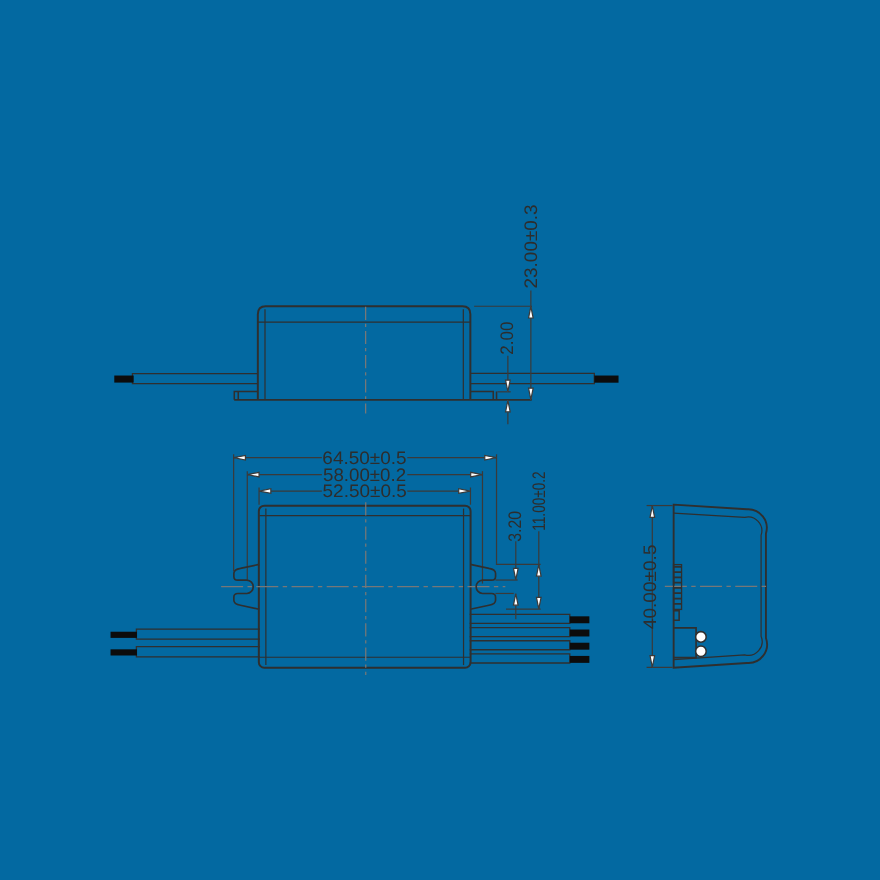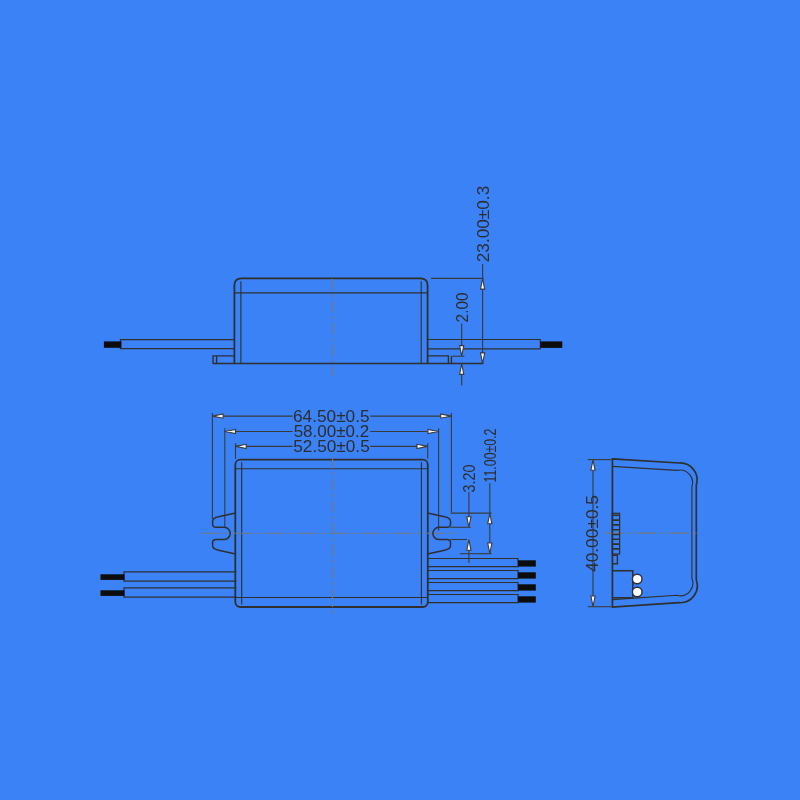--- a/index.html
+++ b/index.html
@@ -1,16 +1,16 @@
 <!DOCTYPE html>
 <html><head>
 <meta charset="utf-8">
 <style>
   html,body{margin:0;padding:0;background:#ffffff;}
-  .wrap{width:800px;height:800px;position:relative;background:#3b82f6;}
+  .wrap{width:800px;height:800px;position:relative;background:#0369a1;}
   text{font-family:"Liberation Sans",sans-serif;fill:#2d2d2d;stroke:none;}
 </style>
 </head>
 <body>
 <div class="wrap">
 <svg width="800" height="800" viewBox="0 0 800 800" xmlns="http://www.w3.org/2000/svg">
 <g fill="none" stroke="#2f2f2f" stroke-width="1.3" stroke-linecap="butt">
 
 <g id="sideview">
 

